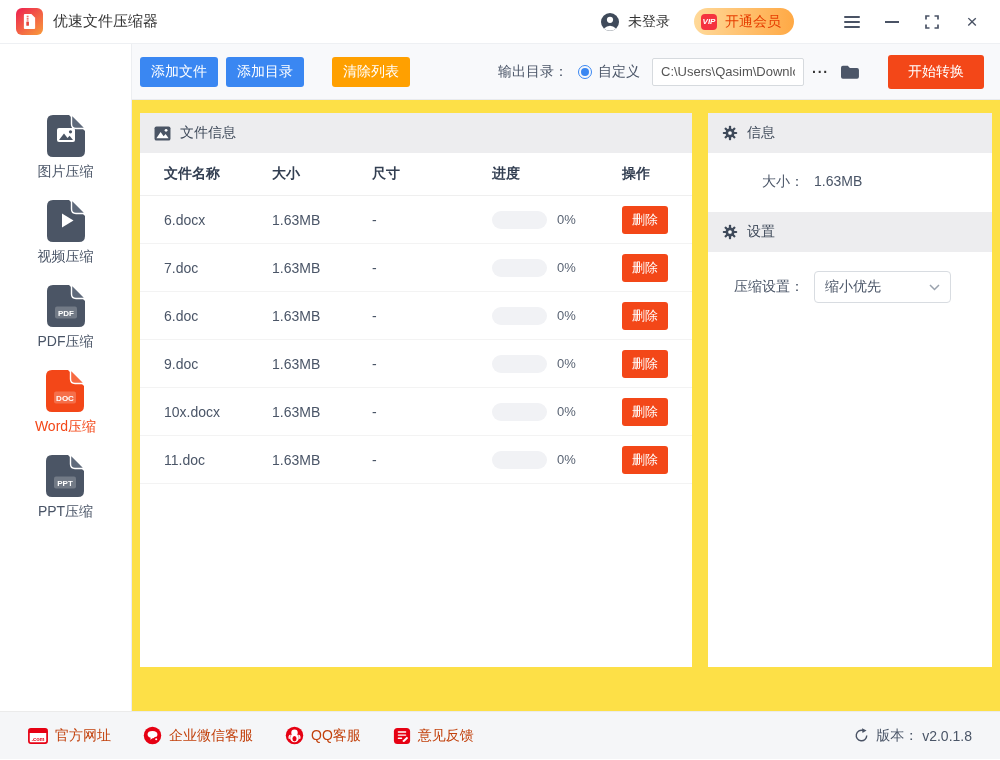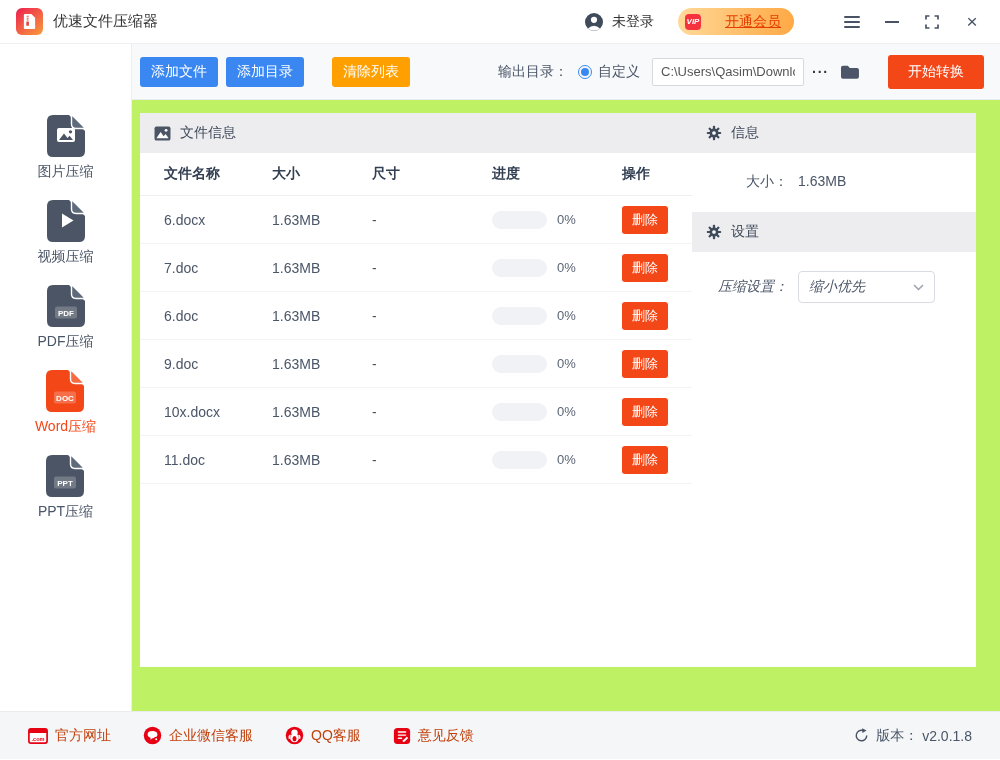--- a/index.html
+++ b/index.html
@@ -10,25 +10,25 @@
   .titlebar { height:44px; background:#fff; border-bottom:1px solid #eef0f3;
     display:flex; align-items:center; padding:0 20px 0 16px; }
   .app-icon { width:27px; height:27px; border-radius:6px;
     background:linear-gradient(140deg,#ee2b4e 10%,#f8973c 95%);
     display:flex; align-items:center; justify-content:center; }
   .app-title { margin-left:10px; font-size:15px; color:#333; }
   .tb-right { margin-left:auto; display:flex; align-items:center; }
   .user-box { display:flex; align-items:center; gap:8px; color:#333; }
   .vip-pill { margin-left:24px; height:27px; border-radius:14px; cursor:pointer;
     background:linear-gradient(90deg,#ffd999,#ffa945);
-    display:flex; align-items:center; padding:0 13px 0 7px; gap:24px; }
+    display:flex; align-items:center; padding:0 13px 0 7px; gap:8px; }
   .vip-badge { width:16px; height:16px; background:#f5333f; border-radius:4px;
     color:#fff; font-size:8px; font-weight:bold; font-style:italic;
     display:flex; align-items:center; justify-content:center; }
-  .vip-text { color:#e63d00; font-size:14px;text-decoration:underline; }
+  .vip-text { color:#e63d00; font-size:14px; }
   .win-controls { display:flex; align-items:center; margin-left:26px; }
   .win-btn { width:16px; height:16px; margin-left:24px; display:flex;
     align-items:center; justify-content:center; cursor:pointer; color:#4a5365; }
   .hamburger { display:flex; flex-direction:column; gap:3px; width:18px; }
   .hamburger span { height:2px; background:#4a5365; border-radius:1px; }
   .minus-bar { width:14px; height:2px; background:#4a5365; }
   .close-x { font-size:19px; line-height:16px; }
 
   
   .middle { display:flex; height:667px; }
@@ -52,21 +52,21 @@
   .radio .dot { width:8px; height:8px; border-radius:50%; background:#3a87f2; }
   .radio-label { margin-left:6px; color:#4a5567; }
   .path-input { width:152px; height:28px; margin-left:12px; border:1px solid #d6dade;
     border-radius:2px; padding:0 8px; font-size:13px; color:#555; font-family:inherit;
     background:#fff; white-space:nowrap; overflow:hidden; }
   .ellipsis-btn { margin:0 10px 0 8px; font-weight:bold; letter-spacing:1px;
     color:#333; cursor:pointer; }
   .folder-btn { cursor:pointer; display:flex; }
   .btn-start { background:#f34718; padding:8px 20px; margin-left:28px; }
 
-  .content { flex:1; background:#bef264; display:flex; gap:0; padding:13px 24px 44px 8px; }
+  .content { flex:1; background:#fde047; display:flex; gap:16px; padding:13px 8px 44px 8px; }
   .panel { background:#fff; display:flex; flex-direction:column; }
   .panel-main { width:552px; }
   .panel-right { width:284px; }
   .panel-head { height:40px; flex:0 0 40px; background:#ededef; display:flex;
     align-items:center; padding:0 14px; gap:9px; color:#3f4a5a; }
 
   .thead { height:43px; flex:0 0 43px; display:flex; align-items:center;
     font-weight:bold; color:#333f52; border-bottom:1px solid #efefef; }
   .trow { height:48px; flex:0 0 48px; display:flex; align-items:center;
     border-bottom:1px solid #f3f3f3; color:#4a5567; }
@@ -78,21 +78,21 @@
   .pill { width:55px; height:18px; border-radius:9px; background:#f1f2f5; overflow:hidden; }
   .pill .fill { height:100%; background:#3a87f2; width:0; }
   .pct { margin-left:10px; font-size:13px; color:#5a6474; }
   .btn-del { background:#f34718; padding:5px 10px; font-size:13px; }
 
   .info-body { padding:20px 0 4px 0; }
   .info-row { display:flex; margin-bottom:17px; }
   .info-label { width:96px; text-align:right; color:#4a5567; }
   .info-value { margin-left:10px; color:#4a5567; }
   .settings-body { padding:19px 0; }
-  .set-row { display:flex; align-items:center;font-style:italic; }
+  .set-row { display:flex; align-items:center; }
   .select-box { width:137px; height:32px; border:1px solid #d8dce1; border-radius:4px;
     margin-left:10px; display:flex; align-items:center; justify-content:space-between;
     padding:0 10px; color:#4a5567; cursor:pointer; background:#fff; }
 
   
   .footer { height:48px; background:#f5f6f8; border-top:1px solid #ebebeb;
     display:flex; align-items:center; padding:0 28px; }
   .f-link { display:flex; align-items:center; gap:7px; color:#c2410c;
     cursor:pointer; margin-right:32px;text-align:center; }
   .version { margin-left:auto; display:flex; align-items:center; gap:7px; color:#4a5567; }

